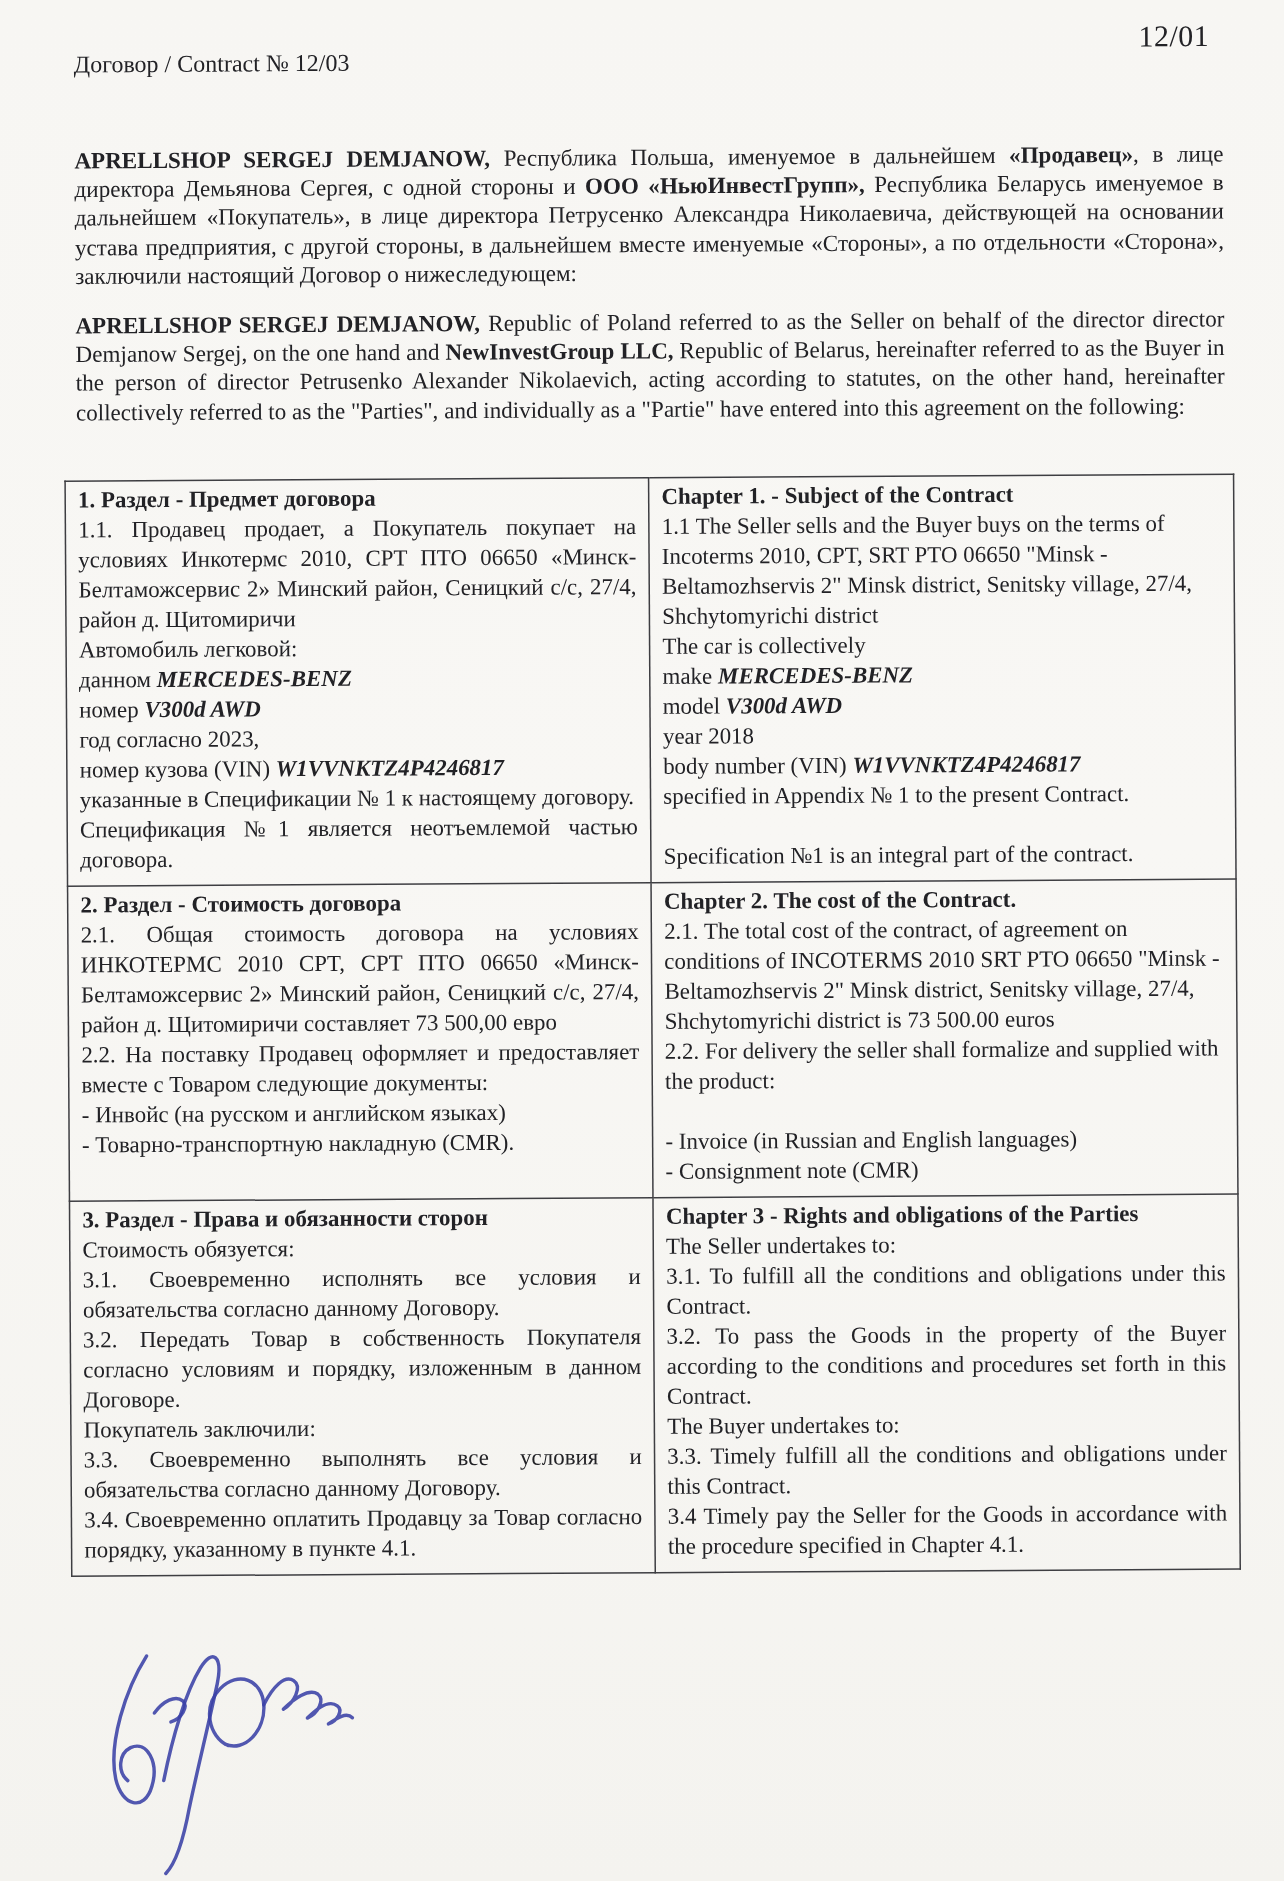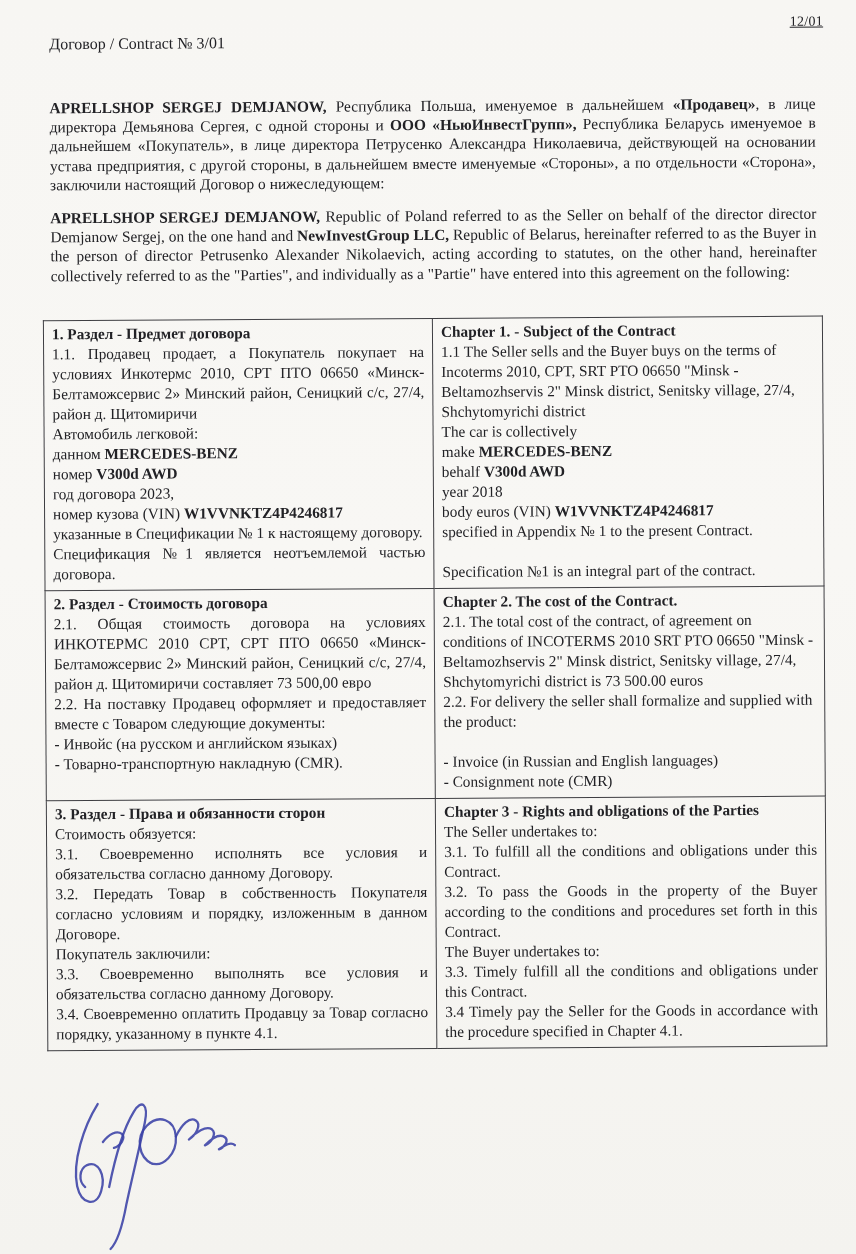--- a/index.html
+++ b/index.html
@@ -13,22 +13,22 @@
   .sheet {
     position:relative; width:856px; height:1254px;
     background:linear-gradient(180deg,#f7f6f3 0%, #f8f7f4 45%, #f4f3ef 100%);
   }
   .tilt {
     position:absolute; inset:0;
     transform:rotate(-0.35deg);
     transform-origin:50% 40%;
   }
   .corner-number {
-    position:absolute; top:16px; right:30px;
-    font-size:14px; letter-spacing:0.3px;text-decoration:underline;
+    position:absolute; top:16px; right:47px;
+    font-size:20px; letter-spacing:0.3px;
   }
   .doc-header {
     position:absolute; top:32px; left:52px;
     font-size:16px; line-height:19.5px;
   }
   .intro {
     position:absolute; left:52px; width:766px;
     font-size:15.4px; line-height:19.2px;
     text-align:justify;
   }
@@ -44,21 +44,21 @@
     border:1.6px solid #3e3e42;
     vertical-align:top;
     padding:3px 8px 6px 8px;
     font-size:15.3px;
     line-height:20px;
   }
   .tblock { min-height:20px; }
   .tblock.just { text-align:justify; }
   .tblock.gap { margin-top:20px; }
   .bld { font-weight:bold; }
-  .ita { }
+  .ita { font-style:italic; }
   .signature {
     position:absolute; top:1082px; left:50px;
     width:185px; height:168px;
   }
   .signature path {
     fill:none;
     stroke-width:2.3;
     stroke-linecap:round;
     stroke-linejoin:round;
     opacity:0.88;
@@ -66,21 +66,21 @@
 </style>
 </head>
 <body>
 
 <div class="sheet">
   <div class="tilt">
 
     <div class="corner-number">12/01</div>
 
     <div class="doc-header">
-      <div>Договор / Contract № 3/01</div>
+      <div>Договор / Contract № 12/03</div>
     </div>
 
     <div class="intro intro-ru">
         <div class="tblock just"><span class="bld">APRELLSHOP SERGEJ DEMJANOW,</span><span> Республика Польша, именуемое в дальнейшем </span><span class="bld">«Продавец»</span><span>, в лице директора Демьянова Сергея, с одной стороны и </span><span class="bld">ООО «НьюИнвестГрупп»,</span><span> Республика Беларусь именуемое в дальнейшем «Покупатель», в лице директора Петрусенко Александра Николаевича, действующей на основании устава предприятия, с другой стороны, в дальнейшем вместе именуемые «Стороны», а по отдельности «Сторона», заключили настоящий Договор о нижеследующем:</span></div>
       </div>
     <div class="intro intro-en">
         <div class="tblock just"><span class="bld">APRELLSHOP SERGEJ DEMJANOW,</span><span> Republic of Poland referred to as the Seller on behalf of the director director Demjanow Sergej, on the one hand and </span><span class="bld">NewInvestGroup LLC,</span><span> Republic of Belarus, hereinafter referred to as the Buyer in the person of director Petrusenko Alexander Nikolaevich, acting according to statutes, on the other hand, hereinafter collectively referred to as the "Parties", and individually as a "Partie" have entered into this agreement on the following:</span></div>
       </div>
 
     <table class="ctable">
@@ -89,33 +89,33 @@
         <col style="width:390px">
       </colgroup>
       <tbody>
         <tr>
           <td>
               <div class="tblock"><span class="bld">1. Раздел - Предмет договора</span></div>
               <div class="tblock just"><span>1.1. Продавец продает, а Покупатель покупает на условиях Инкотермс 2010, CPT ПТО 06650 «Минск-Белтаможсервис 2» Минский район, Сеницкий с/с, 27/4, район д. Щитомиричи</span></div>
               <div class="tblock"><span>Автомобиль легковой:</span></div>
               <div class="tblock"><span>данном </span><span class="bld ita">MERCEDES-BENZ</span></div>
               <div class="tblock"><span>номер </span><span class="bld ita">V300d AWD</span></div>
-              <div class="tblock"><span>год договора 2023,</span></div>
+              <div class="tblock"><span>год согласно 2023,</span></div>
               <div class="tblock"><span>номер кузова (VIN) </span><span class="bld ita">W1VVNKTZ4P4246817</span></div>
               <div class="tblock just"><span>указанные в Спецификации № 1 к настоящему договору.</span></div>
               <div class="tblock just"><span>Спецификация №1 является неотъемлемой частью договора.</span></div>
             </td>
           <td>
               <div class="tblock"><span class="bld">Chapter 1. - Subject of the Contract</span></div>
               <div class="tblock"><span>1.1 The Seller sells and the Buyer buys on the terms of Incoterms 2010, CPT, SRT PTO 06650 "Minsk - Beltamozhservis 2" Minsk district, Senitsky village, 27/4, Shchytomyrichi district</span></div>
               <div class="tblock"><span>The car is collectively</span></div>
               <div class="tblock"><span>make </span><span class="bld ita">MERCEDES-BENZ</span></div>
-              <div class="tblock"><span>behalf </span><span class="bld ita">V300d AWD</span></div>
+              <div class="tblock"><span>model </span><span class="bld ita">V300d AWD</span></div>
               <div class="tblock"><span>year 2018</span></div>
-              <div class="tblock"><span>body euros (VIN) </span><span class="bld ita">W1VVNKTZ4P4246817</span></div>
+              <div class="tblock"><span>body number (VIN) </span><span class="bld ita">W1VVNKTZ4P4246817</span></div>
               <div class="tblock"><span>specified in Appendix № 1 to the present Contract.</span></div>
               <div class="tblock gap"><span>Specification №1 is an integral part of the contract.</span></div>
             </td>
         </tr>
         <tr>
           <td>
               <div class="tblock"><span class="bld">2. Раздел - Стоимость договора</span></div>
               <div class="tblock just"><span>2.1. Общая стоимость договора на условиях ИНКОТЕРМС 2010 CPT, CPT ПТО 06650 «Минск-Белтаможсервис 2» Минский район, Сеницкий с/с, 27/4, район д. Щитомиричи составляет 73 500,00 евро</span></div>
               <div class="tblock just"><span>2.2. На поставку Продавец оформляет и предоставляет вместе с Товаром следующие документы:</span></div>
               <div class="tblock"><span>- Инвойс (на русском и английском языках)</span></div>

